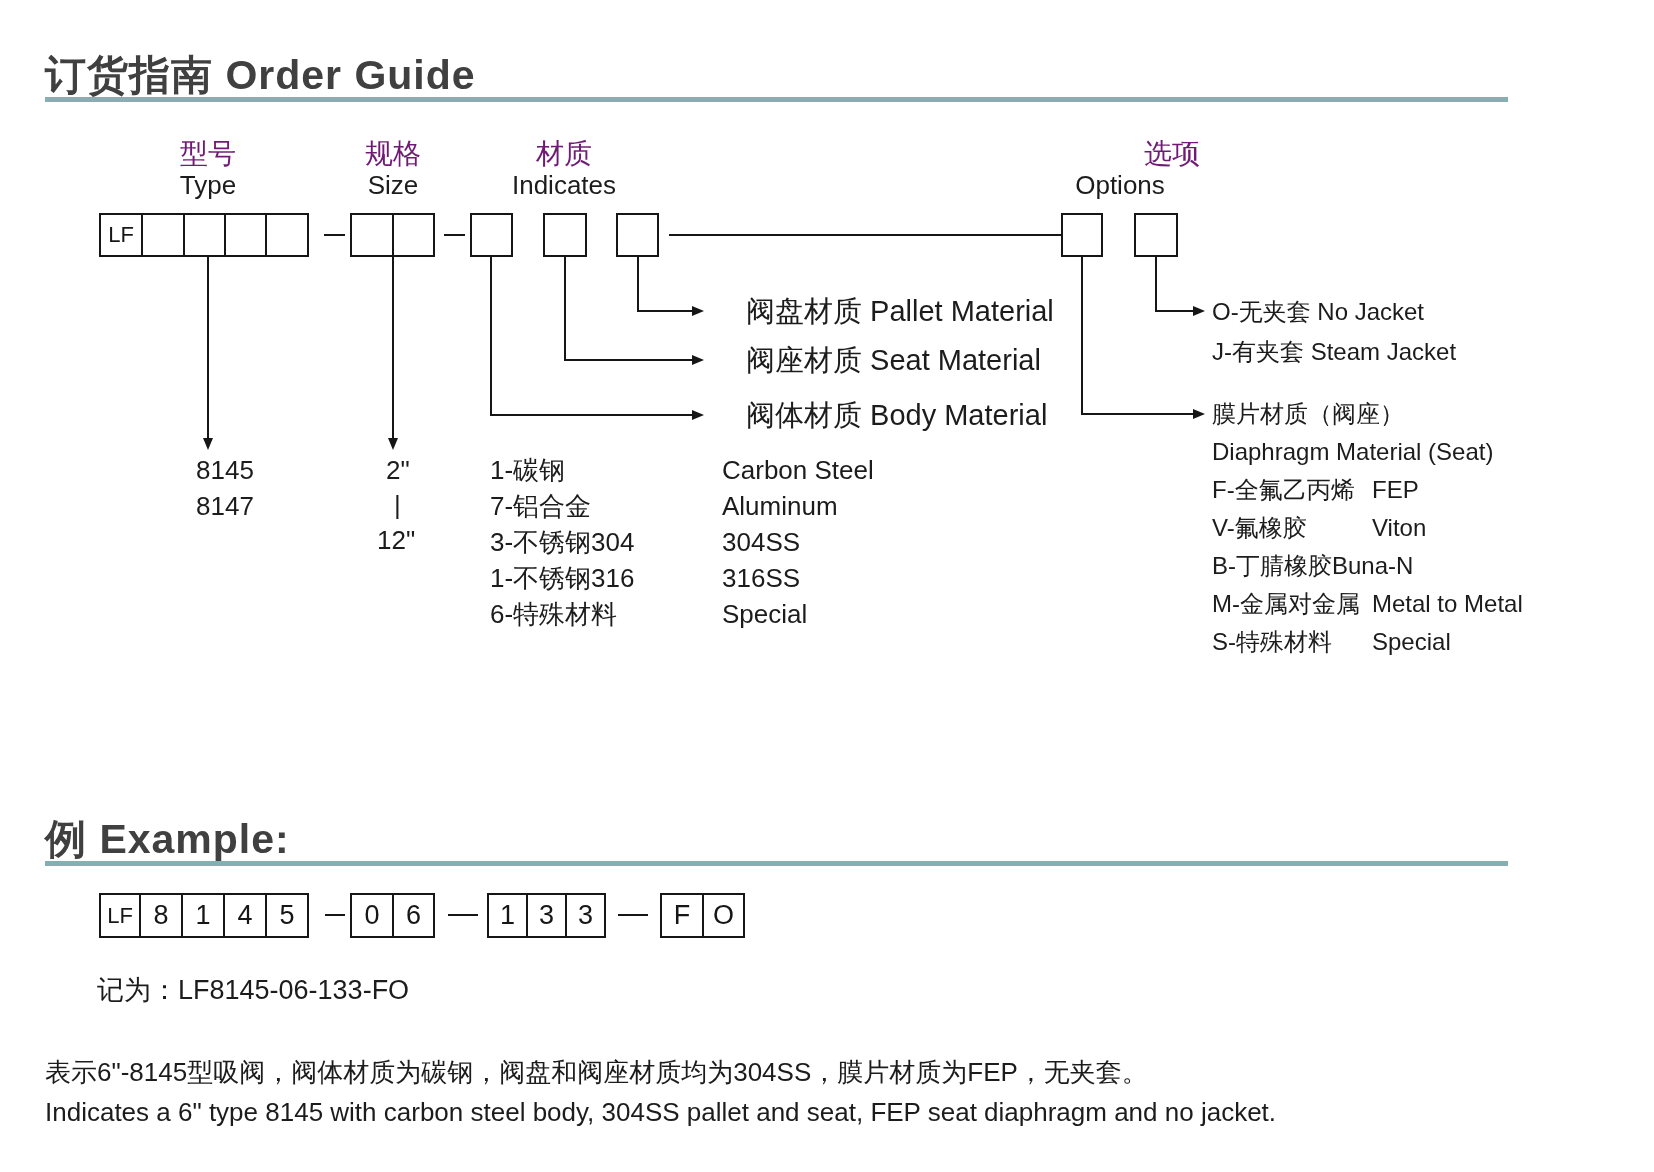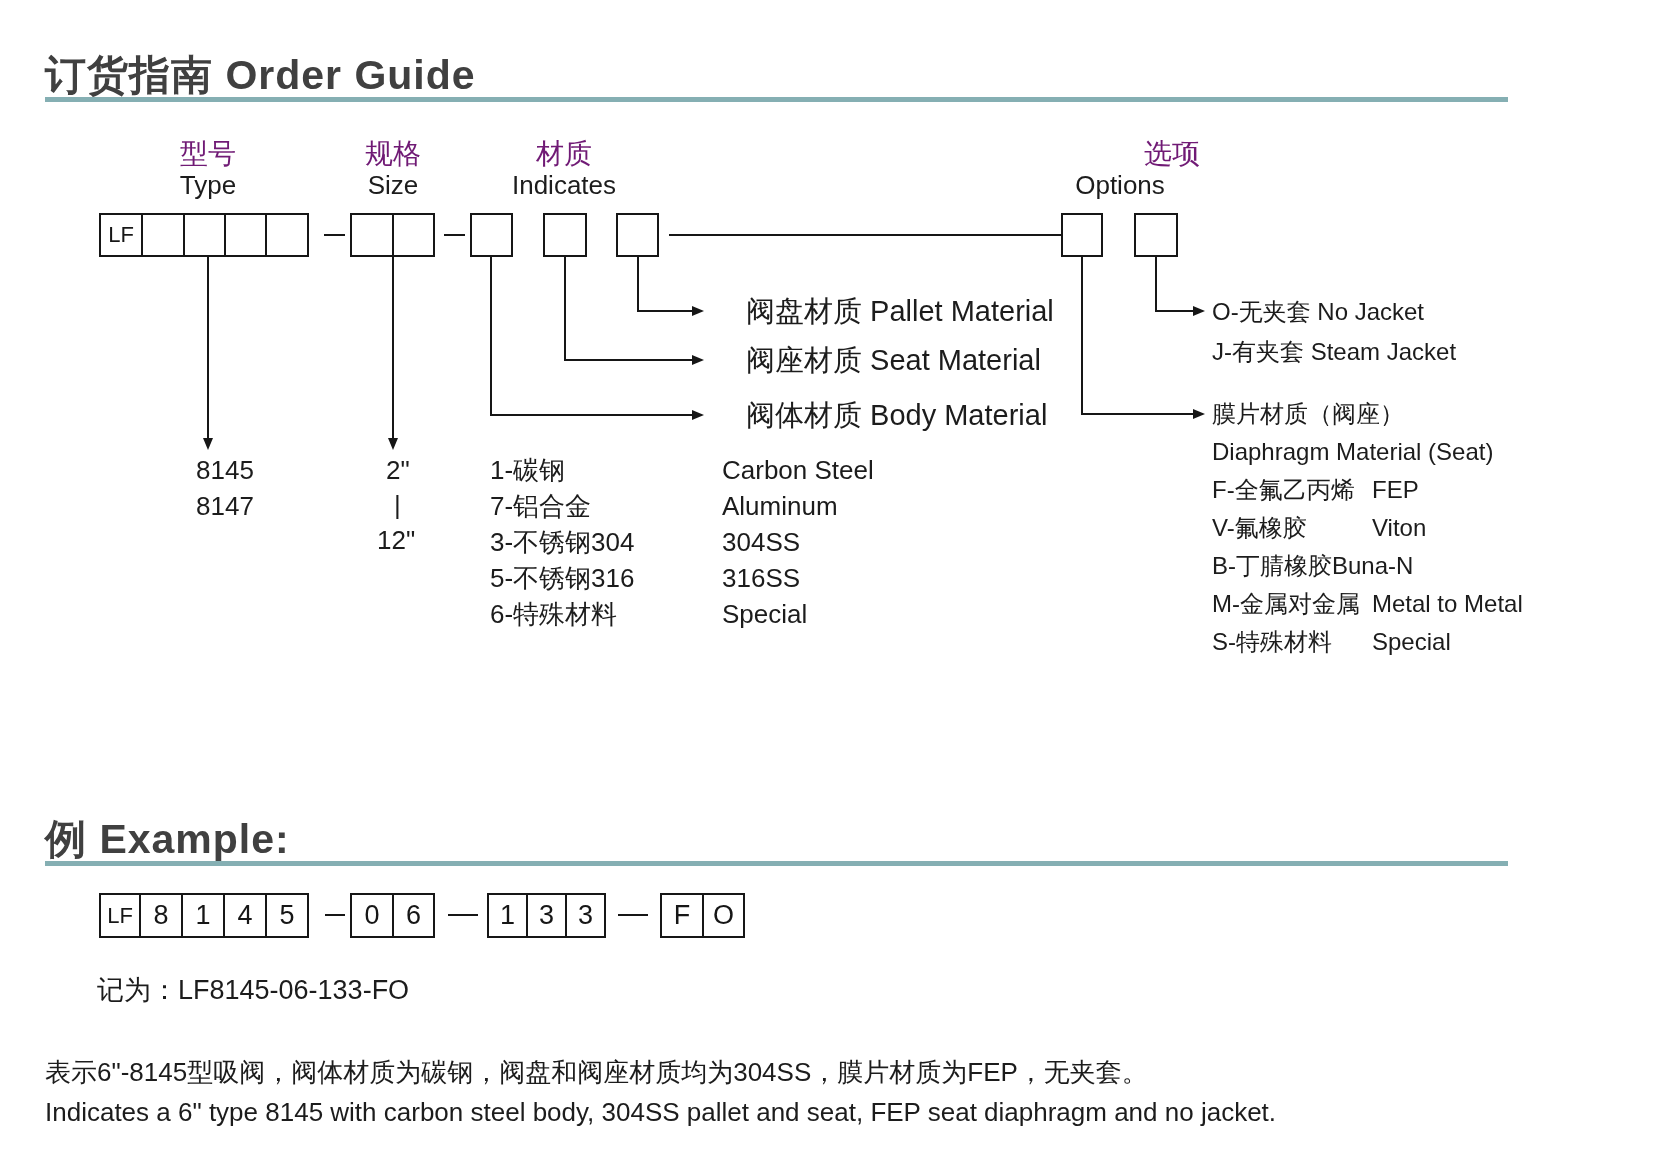--- a/index.html
+++ b/index.html
@@ -129,21 +129,21 @@
 <div class="abs vcen listtxt" style="left:386px;top:470px;">2"</div>
 <div class="abs vcen listtxt" style="left:394px;top:505px;">|</div>
 <div class="abs vcen listtxt" style="left:377px;top:540px;">12"</div>
 
 <div class="abs vcen listtxt" style="left:490px;top:470px;">1-碳钢</div>
 <div class="abs vcen listtxt" style="left:722px;top:470px;">Carbon Steel</div>
 <div class="abs vcen listtxt" style="left:490px;top:506px;">7-铝合金</div>
 <div class="abs vcen listtxt" style="left:722px;top:506px;">Aluminum</div>
 <div class="abs vcen listtxt" style="left:490px;top:542px;">3-不锈钢304</div>
 <div class="abs vcen listtxt" style="left:722px;top:542px;">304SS</div>
-<div class="abs vcen listtxt" style="left:490px;top:578px;">5-不锈钢316</div>
+<div class="abs vcen listtxt" style="left:490px;top:578px;">1-不锈钢316</div>
 <div class="abs vcen listtxt" style="left:722px;top:578px;">316SS</div>
 <div class="abs vcen listtxt" style="left:490px;top:614px;">6-特殊材料</div>
 <div class="abs vcen listtxt" style="left:722px;top:614px;">Special</div>
 
 <div class="abs title" style="left:45px;top:812px;">例 Example:</div>
 <div class="rule" style="left:45px;top:861px;width:1463px;"></div>
 
 <div class="cellrow" style="left:99px;top:893px;">
   <div class="cell cell-lf" style="width:42px;height:45px;">LF</div>
   <div class="cell" style="width:44px;height:45px;">8</div>

